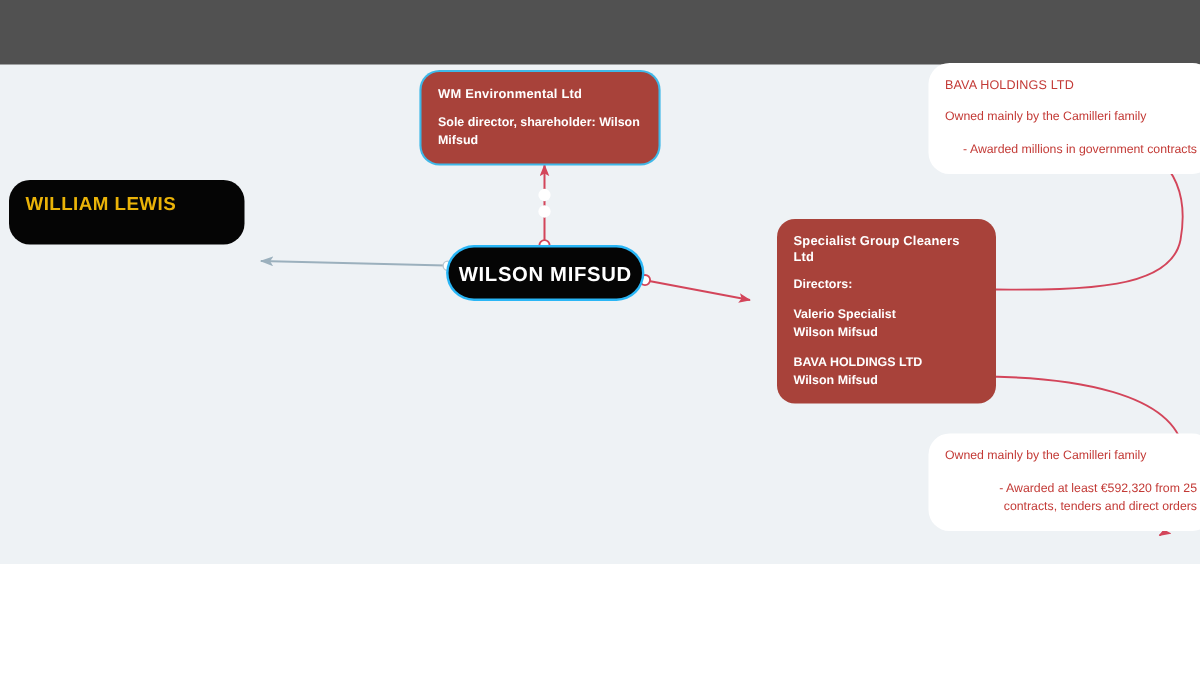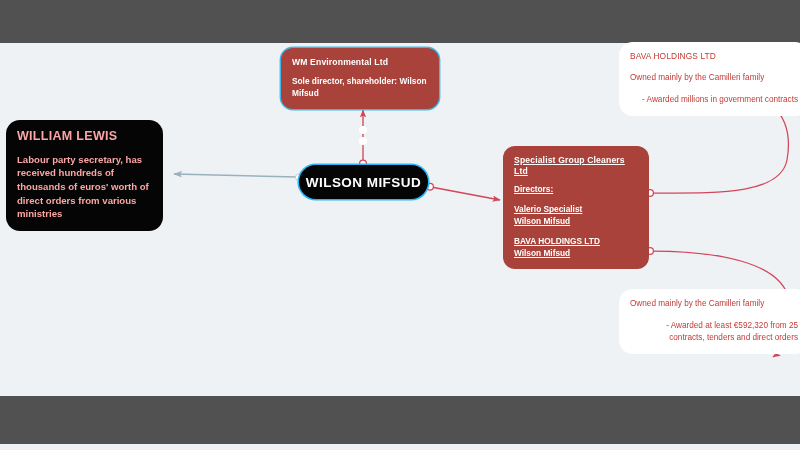--- a/index.html
+++ b/index.html
@@ -3,21 +3,21 @@
 <meta charset="utf-8">
 <style>
   html, body {
     margin: 0;
     padding: 0;
     background: #ffffff;
   }
   #canvas {
     position: relative;
     width: 800px;
-    height: 450px;
+    height: 376px;
     overflow: hidden;
     background: #eef2f5;
     font-family: "Liberation Sans", sans-serif;
   }
 
   
   .bar-top {
     position: absolute;
     left: 0; top: 0;
     width: 800px; height: 43px;
@@ -42,21 +42,21 @@
     left: 0; top: 0;
     width: 800px; height: 450px;
     pointer-events: none;
   }
 
   
   .node { position: absolute; box-sizing: border-box; }
 
   .node-dark {
     background: #050505;
-    color: #fca5a5;
+    color: #eab308;
     border-radius: 14px;
   }
 
   .node-pill {
     background: #050505;
     color: #ffffff;
     border-radius: 999px;
     display: flex;
     align-items: center;
     justify-content: center;
@@ -179,28 +179,27 @@
   </div>
 
   <div class="node node-white pad" style="left:619px; top:42px; width:190px;">
     <p class="wt-ttl">BAVA HOLDINGS LTD</p>
     <p class="wt-bdy">Owned mainly by the Camilleri family</p>
     <p class="wt-bdy">- Awarded millions in government contracts</p>
   </div>
 
   <div class="node node-dark pad" style="left:6px; top:120px; width:157px;">
     <p class="ttl-lg">WILLIAM LEWIS</p>
-    <p class="bdy">Labour party secretary, has received hundreds of thousands of euros' worth of direct orders from various ministries</p>
   </div>
 
   <div class="node node-pill" style="left:299px; top:165px; width:129px; height:34px;">
     <span class="ttl">WILSON MIFSUD</span>
   </div>
 
-  <div class="node node-red pad" style="left:503px; top:146px; width:146px;text-decoration:underline;">
+  <div class="node node-red pad" style="left:518px; top:146px; width:146px;">
     <p class="ttl-sm">Specialist Group Cleaners Ltd</p>
     <p class="bdy-sm">Directors:</p>
     <p class="bdy-sm" style="white-space:pre-line;">Valerio Specialist
 Wilson Mifsud</p>
     <p class="bdy-sm" style="white-space:pre-line;">BAVA HOLDINGS LTD
 Wilson Mifsud</p>
   </div>
 
   <div class="node node-white pad" style="left:619px; top:289px; width:190px;">
     <p class="wt-bdy">Owned mainly by the Camilleri family</p>

